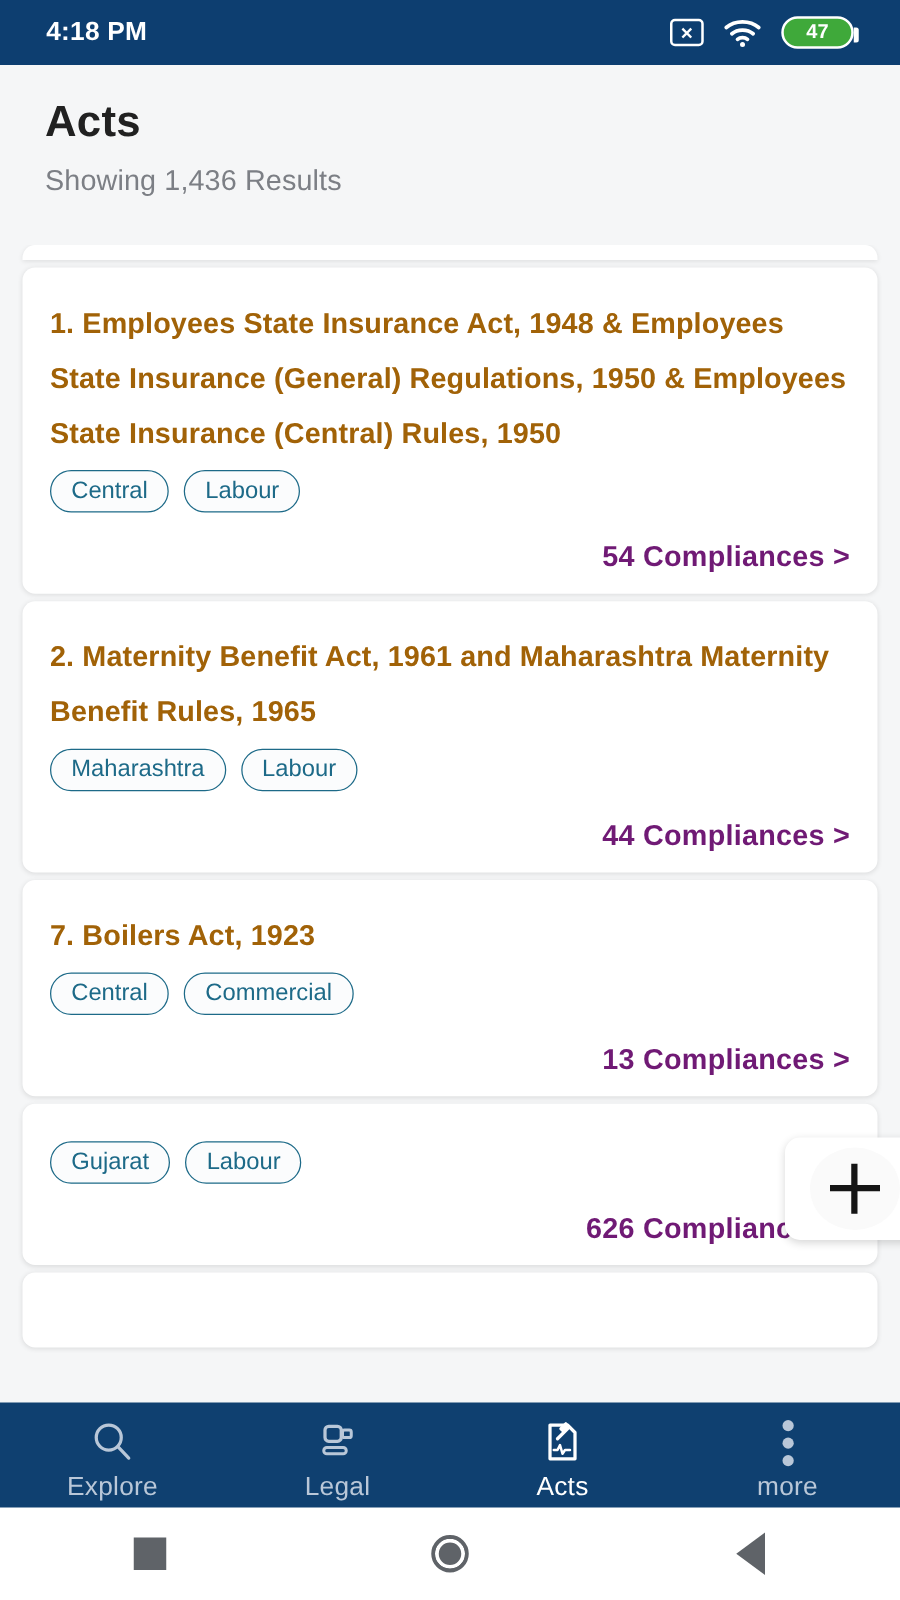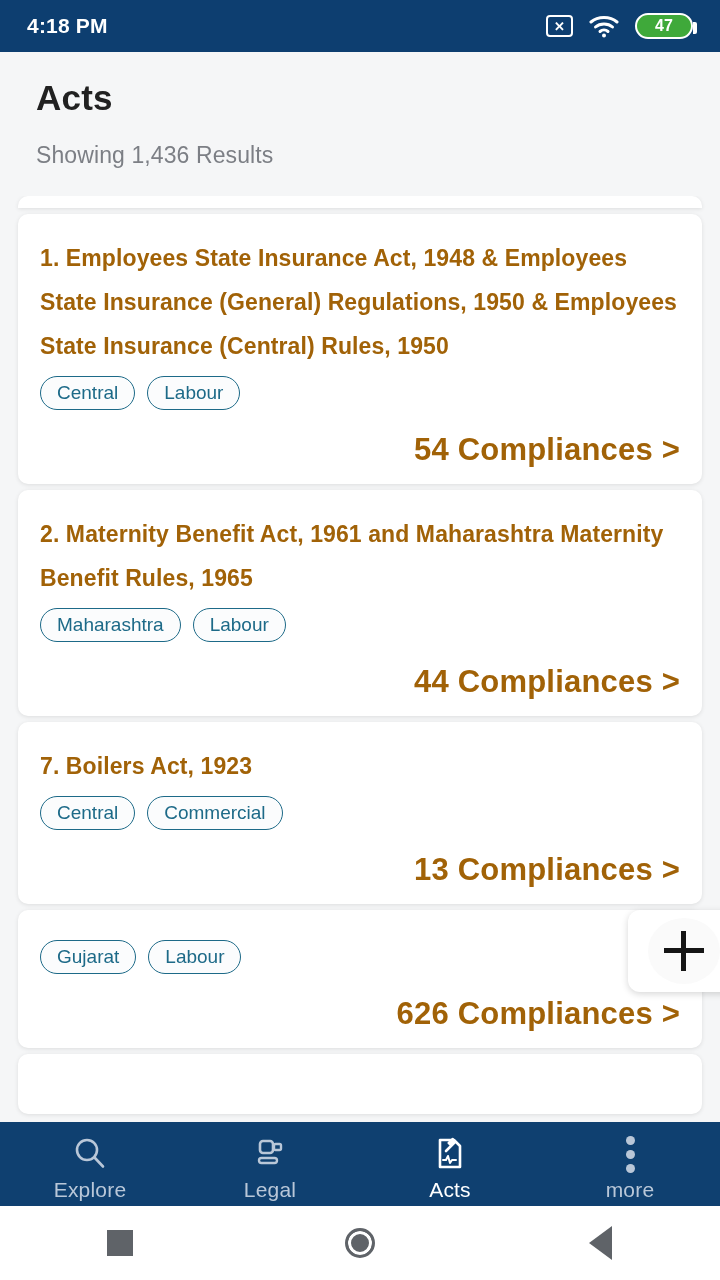--- a/index.html
+++ b/index.html
@@ -8,21 +8,21 @@
     font-family:"Liberation Sans", sans-serif;
     background:#ffffff;
     overflow:hidden;
   }
   #app { position:relative; width:720px; height:1280px; background:#f5f6f7; }
 
   
   .status-bar {
     position:absolute; top:0; left:0; width:720px; height:52px;
     background:#0d3e70; display:flex; align-items:center;
-    padding:0 27px; justify-content:space-between;
+    padding:0 37px; justify-content:space-between;
   }
   .status-time { color:#ffffff; font-size:21px; font-weight:bold; letter-spacing:.2px; }
   .status-icons { display:flex; align-items:center; gap:16px; }
   .icon-nosim {
     width:27px; height:22px; border:2.5px solid #ffffff; border-radius:4px;
     display:flex; align-items:center; justify-content:center;
     color:#ffffff; font-size:13px; font-weight:bold; line-height:1;
   }
   .icon-wifi { width:30px; height:23px; position:relative; }
   .battery {
@@ -32,21 +32,21 @@
   }
   .battery::after{
     content:""; position:absolute; right:-6px; top:7px; width:4px; height:12px;
     background:#ffffff; border-radius:0 2px 2px 0;
   }
   .battery span { color:#ffffff; font-size:16px; font-weight:bold; line-height:1; }
 
   
   .page-header { position:absolute; top:52px; left:0; width:720px; padding:26px 36px 0 36px; }
   .page-title { font-size:35px; font-weight:bold; color:#212121; letter-spacing:.2px; }
-  .results-count { margin-top:24px; font-size:23px; color:#7c7f85; letter-spacing:.1px; }
+  .results-count { margin-top:13px; font-size:23px; color:#7c7f85; letter-spacing:.1px; }
 
   
   .list-scroll {
     position:absolute; top:196px; left:0; width:720px; height:926px;
     overflow:hidden;
   }
   .peek-card {
     margin:0 18px; height:12px; background:#ffffff;
     border-radius:10px 10px 0 0; box-shadow:0 1px 4px rgba(0,0,0,.10);
   }
@@ -60,21 +60,21 @@
     line-height:44px; letter-spacing:.1px;
   }
   .tag-row { display:flex; gap:12px; margin-top:8px; }
   .tag {
     border:1.6px solid #1d6a88; border-radius:20px;
     padding:6px 16px 7px 16px; font-size:19px; color:#1d6a88;
     background:#fbfcfd; line-height:1;
   }
   .compliance-row { display:flex; justify-content:flex-end; margin-top:22px; }
   .compliance-link {
-    font-size:31px; font-weight:bold; color:#a16207; letter-spacing:.2px;
+    font-size:23px; font-weight:bold; color:#701a75; letter-spacing:.2px;
   }
 
   
   .fab {
     position:absolute; left:628px; top:910px; width:112px; height:82px;
     background:#ffffff; border-radius:12px;
     box-shadow:0 2px 7px rgba(0,0,0,.16);
     display:flex; align-items:center; justify-content:center;
   }
   .fab::before{

